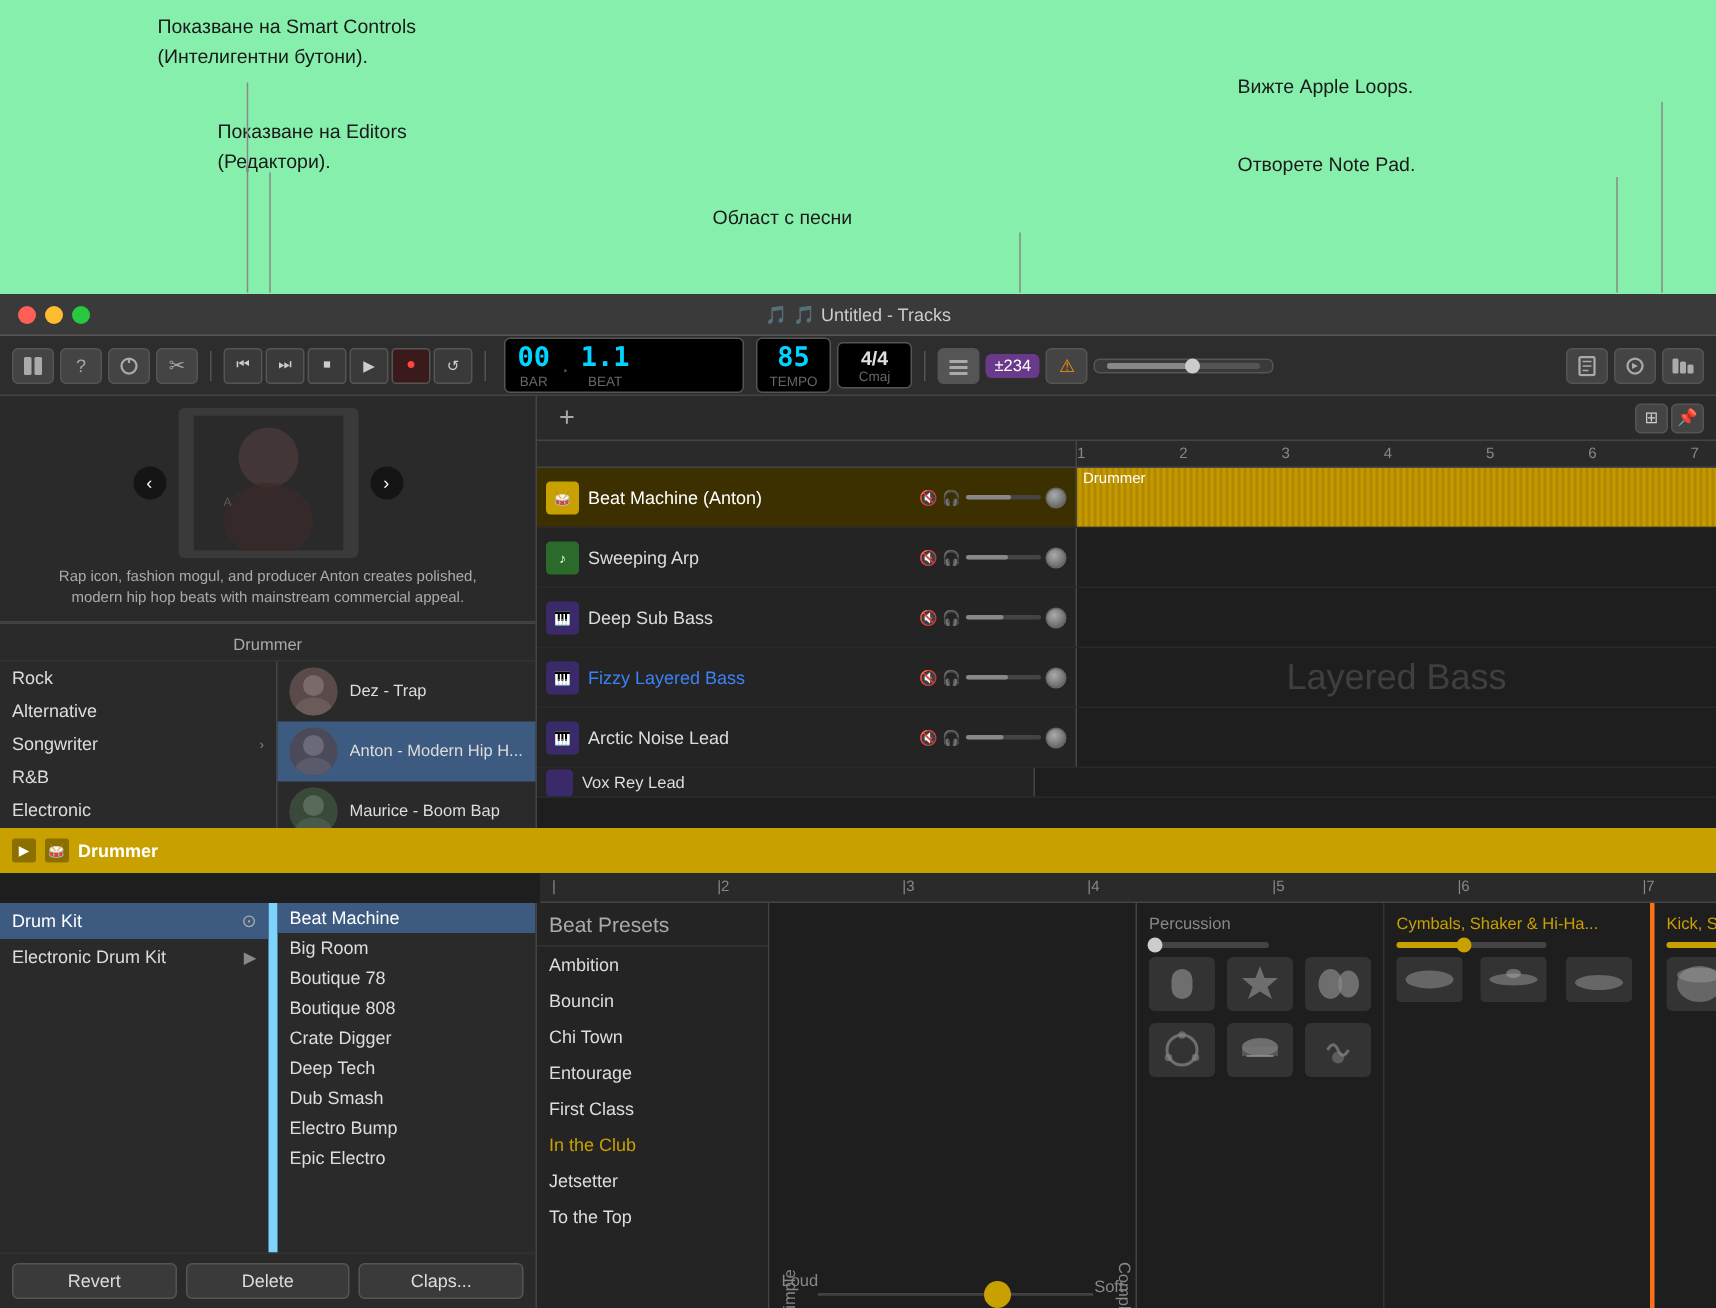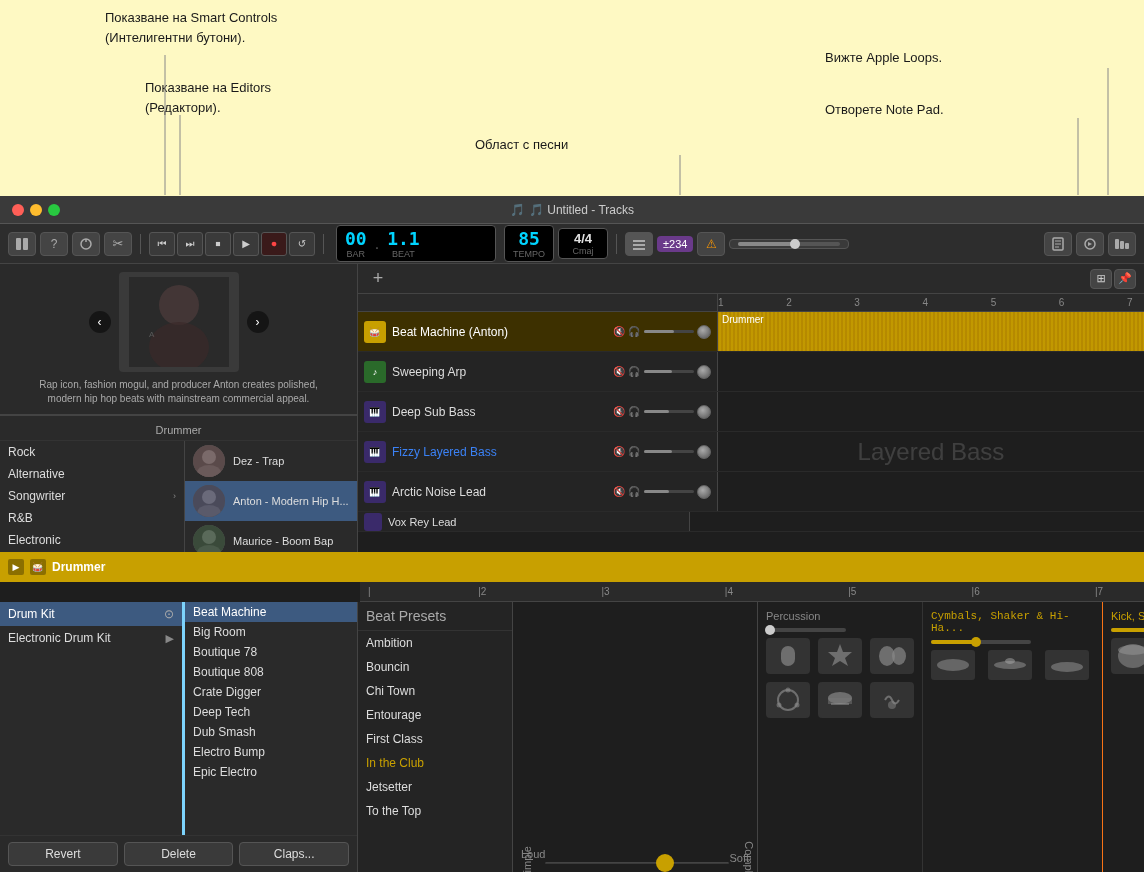--- a/index.html
+++ b/index.html
@@ -311,21 +311,21 @@
       height: 676px;
     }
 
     
     .annotations-area {
       position: absolute;
       top: 0;
       left: 0;
       width: 1144px;
       height: 196px;
-      background: #fef9c3;
+      background: #86efac;
       text-decoration: underline;
     }
     .annotation-text {
       position: absolute;
       font-size: 13px;
       color: #1a1a1a;
       line-height: 1.5;
     }
 
     
@@ -761,21 +761,21 @@
           <span style="position:relative;left:44%;font-size:10px;color:#888;">|4</span>
           <span style="position:relative;left:59%;font-size:10px;color:#888;">|5</span>
           <span style="position:relative;left:74%;font-size:10px;color:#888;">|6</span>
           <span style="position:relative;left:89%;font-size:10px;color:#888;">|7</span>
         </div>
 
         <div style="flex:1; display:flex; overflow:hidden;">
 
           <div style="width:358px; flex-shrink:0; border-right:1px solid #444; background:#2a2a2a; display:flex; flex-direction:column;">
             <div style="display:flex; flex:1; min-height:0;">
-              <div style="width:185px; border-right:3px solid #7dd3fc; overflow-y:auto;">
+              <div style="width:185px; border-right:6px solid #7dd3fc; overflow-y:auto;">
                 <div style="display:flex;align-items:center;justify-content:space-between;padding:5px 8px;background:#3d5a80;cursor:pointer;">
                   <span style="font-size:12px;color:#fff;">Drum Kit</span>
                   <span style="font-size:12px;color:#aaa;">⊙</span>
                 </div>
                 <div style="display:flex;align-items:center;justify-content:space-between;padding:5px 8px;cursor:pointer;">
                   <span style="font-size:12px;color:#ddd;">Electronic Drum Kit</span>
                   <span style="font-size:11px;color:#888;">▶</span>
                 </div>
               </div>
               <div style="flex:1; overflow-y:auto;">
@@ -884,21 +884,21 @@
                   <div style="width:44px;height:36px;background:#333;border-radius:4px;display:flex;align-items:center;justify-content:center;">
                     <svg width="30" height="30" viewBox="0 0 30 30">
                       <path d="M8 15 Q12 8 15 15 Q18 22 22 15" stroke="#888" stroke-width="2" fill="none" opacity="0.7"></path>
                       <circle cx="15" cy="20" r="4" fill="#888" opacity="0.5"></circle>
                     </svg>
                   </div>
                 </div>
               </div>
             </div>
 
-            <div style="min-width:180px; padding:8px; border-right:1px solid #f97316; display:flex; flex-direction:column; gap:6px;font-family:Liberation Mono, monospace;">
+            <div style="min-width:180px; padding:8px; border-right:3px solid #f97316; display:flex; flex-direction:column; gap:6px;">
               <div style="font-size:11px; color:#c8a000;">Cymbals, Shaker &amp; Hi-Ha...</div>
               <div style="display:flex; align-items:center; gap:4px;">
                 <div style="width:100px;height:4px;background:#444;border-radius:2px;position:relative;cursor:pointer;">
                   <div style="width:45%;height:100%;background:#c8a000;border-radius:2px;"></div>
                   <div style="width:10px;height:10px;background:#c8a000;border-radius:50%;position:absolute;top:-3px;left:45%;transform:translateX(-50%);"></div>
                 </div>
               </div>
               <div style="display:grid; grid-template-columns: repeat(3, 1fr); gap:8px;">
                 <div style="width:44px;height:30px;background:#333;border-radius:3px;display:flex;align-items:center;justify-content:center;">
                   <svg width="36" height="20" viewBox="0 0 36 20">

